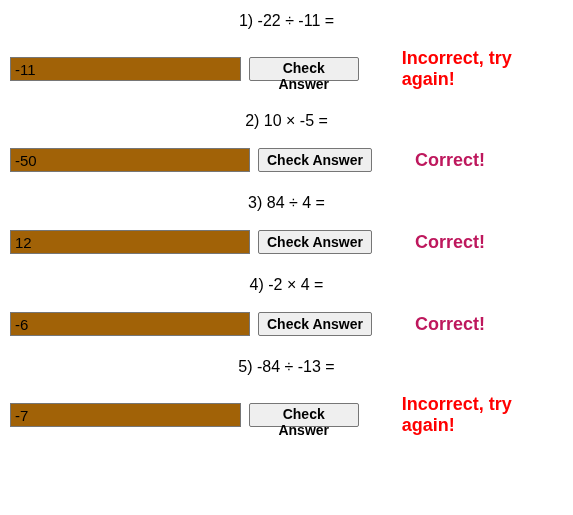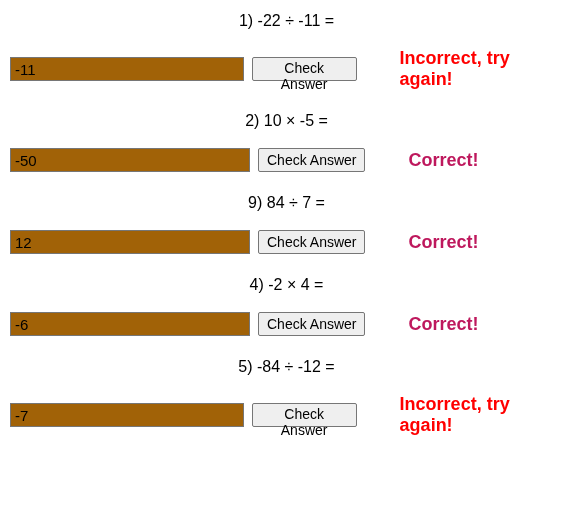--- a/index.html
+++ b/index.html
@@ -38,20 +38,21 @@
     }
     .check-button {
       height: 24px;
       padding: 2px 8px;
       font-family: Arial, sans-serif;
       font-size: 14px;
       background: #efefef;
       border: 1px solid #767676;
       border-radius: 2px;
       cursor: pointer;
+      font-weight: bold;
     }
     .feedback {
       font-weight: bold;
       font-size: 18px;
       margin-left: 2px;
       padding-left: 33px;
     }
     .feedback.correct {
       color: #be185d;
     }
@@ -74,37 +75,37 @@
 <div class="problem">
   <div class="prompt">2) 10 × -5 =</div>
   <div class="answer-row">
     <input type="text" class="answer-input" value="-50" style="">
     <button class="check-button">Check Answer</button>
     <span class="feedback correct">Correct!</span>
   </div>
 </div>
 
 <div class="problem">
-  <div class="prompt">9) 84 ÷ 7 =</div>
+  <div class="prompt">3) 84 ÷ 4 =</div>
   <div class="answer-row">
     <input type="text" class="answer-input" value="12" style="">
     <button class="check-button">Check Answer</button>
     <span class="feedback correct">Correct!</span>
   </div>
 </div>
 
 <div class="problem">
   <div class="prompt">4) -2 × 4 =</div>
   <div class="answer-row">
     <input type="text" class="answer-input" value="-6" style="">
     <button class="check-button">Check Answer</button>
     <span class="feedback correct">Correct!</span>
   </div>
 </div>
 
 <div class="problem">
-  <div class="prompt">5) -84 ÷ -12 =</div>
+  <div class="prompt">5) -84 ÷ -13 =</div>
   <div class="answer-row">
     <input type="text" class="answer-input" value="-7" style="">
     <button class="check-button">Check Answer</button>
     <span class="feedback incorrect">Incorrect, try again!</span>
   </div>
 </div>
 
 </body></html>

